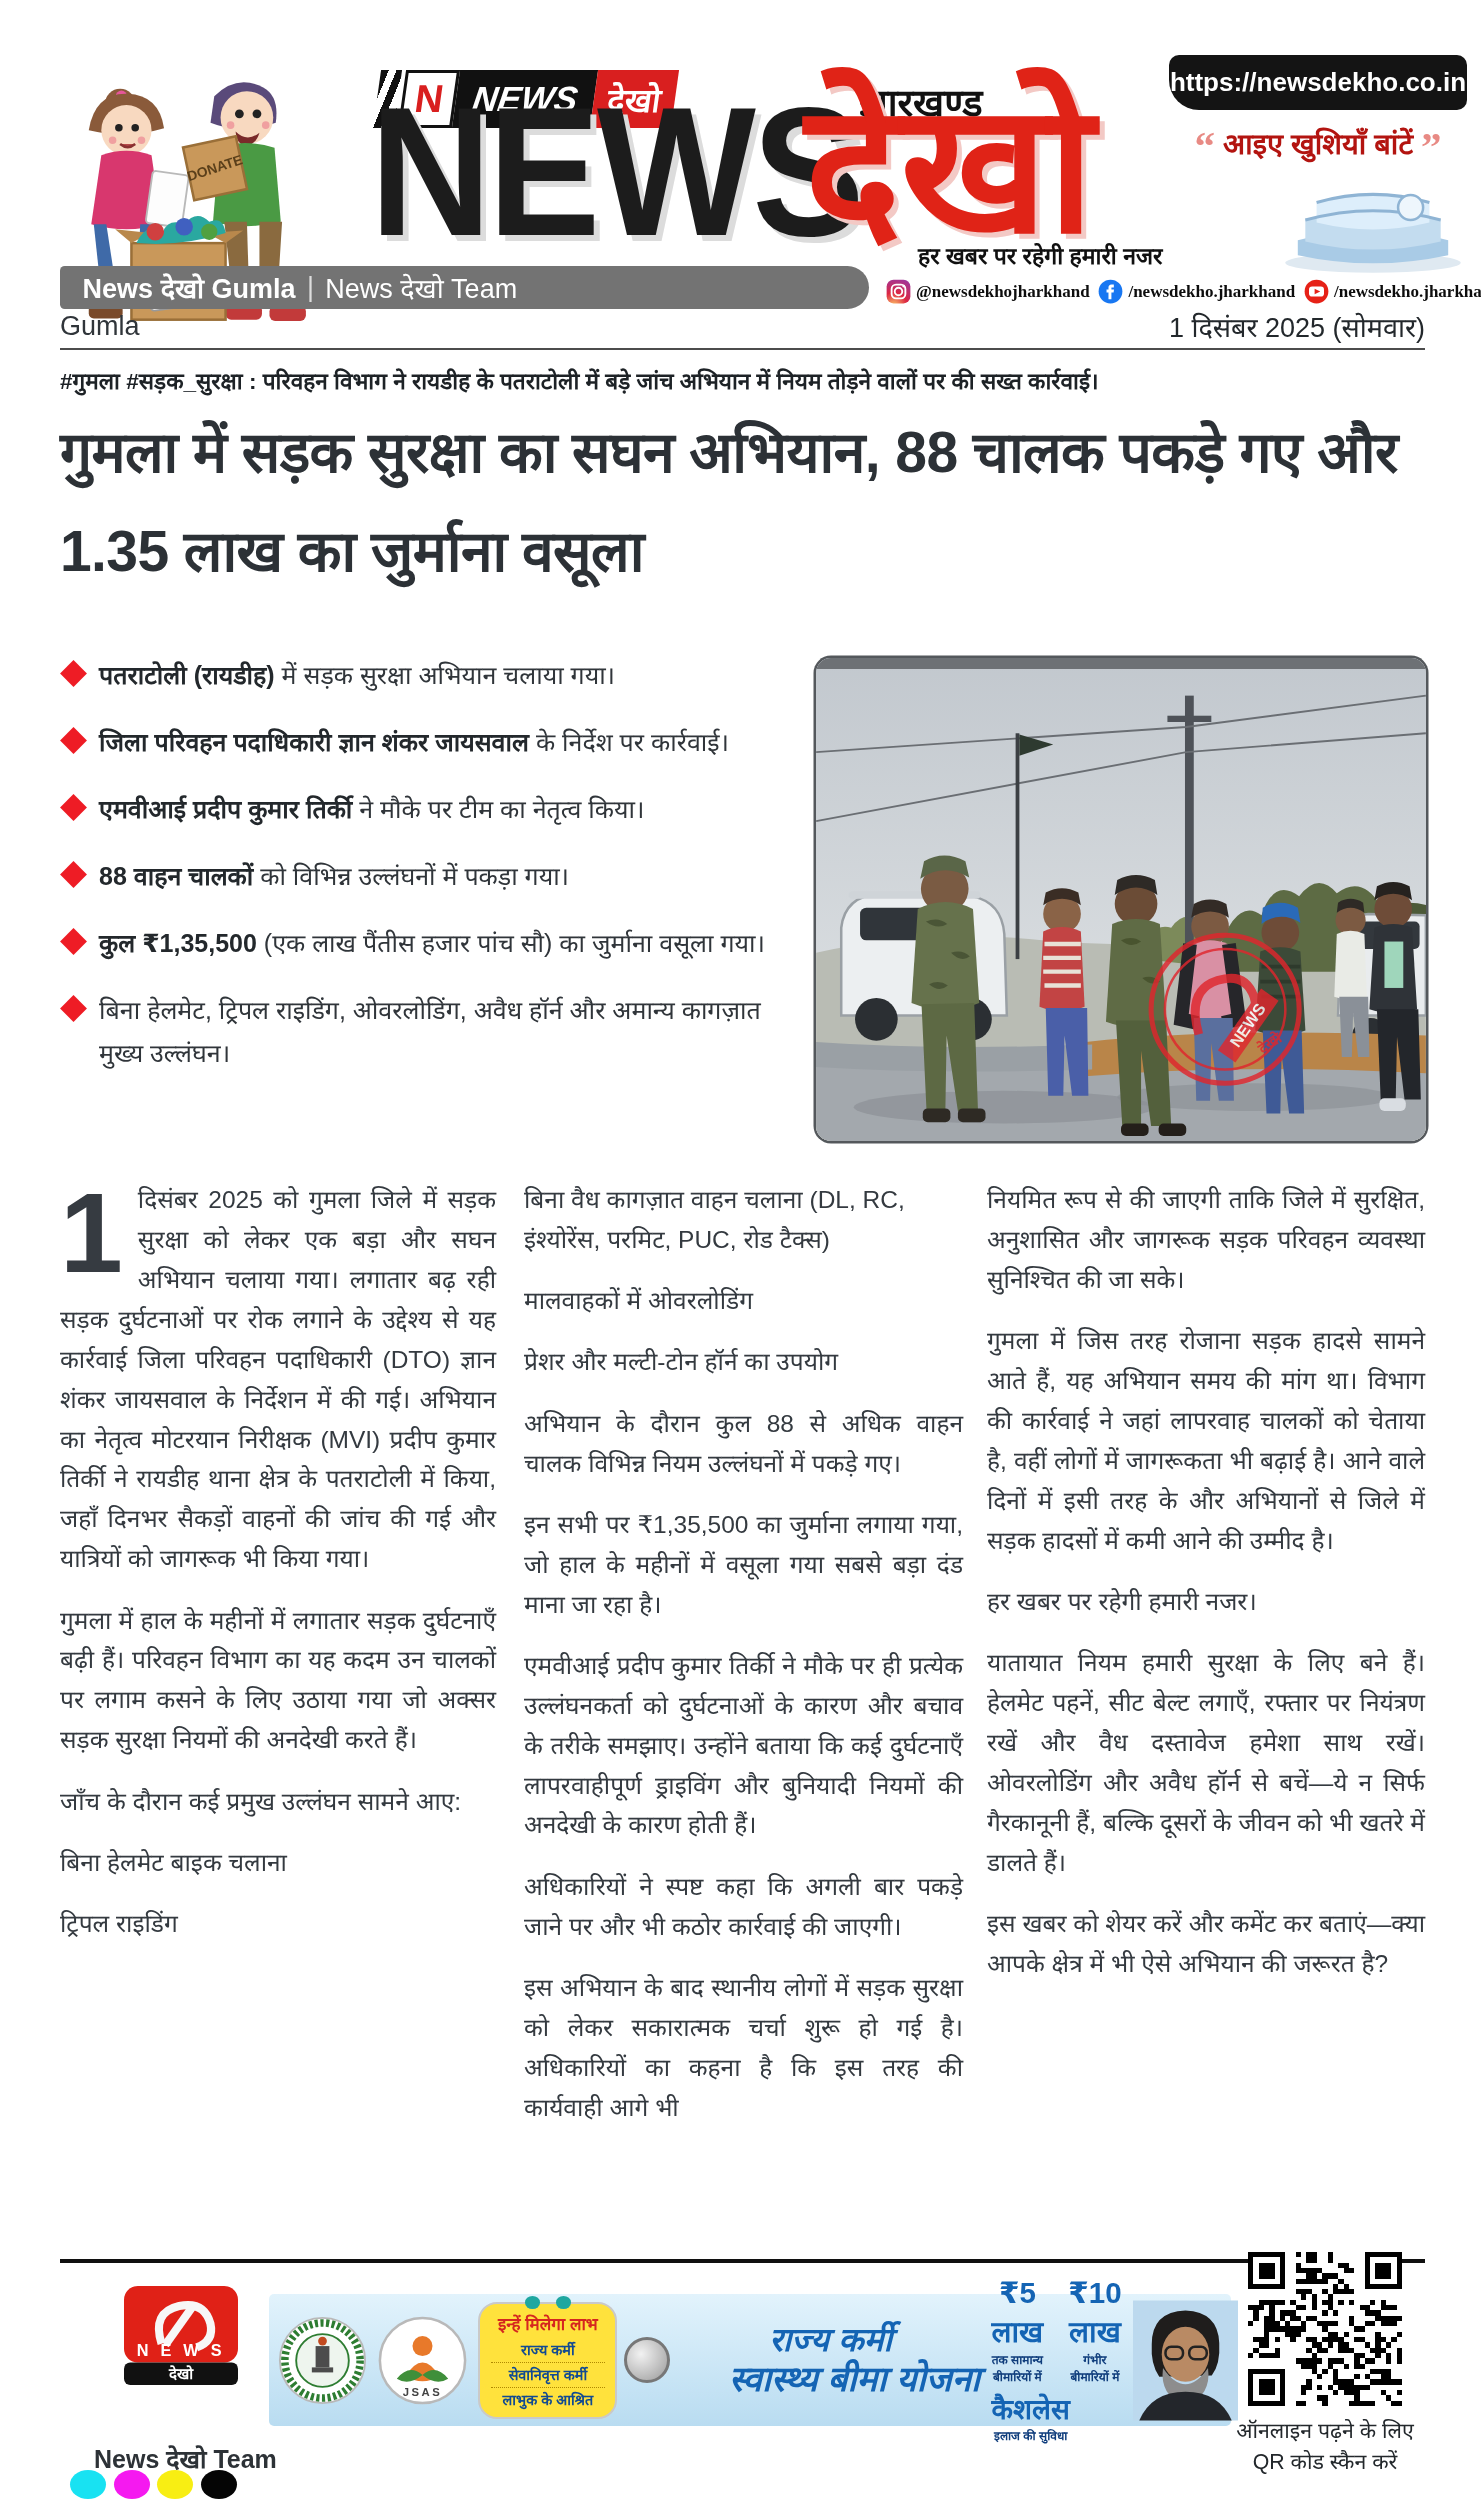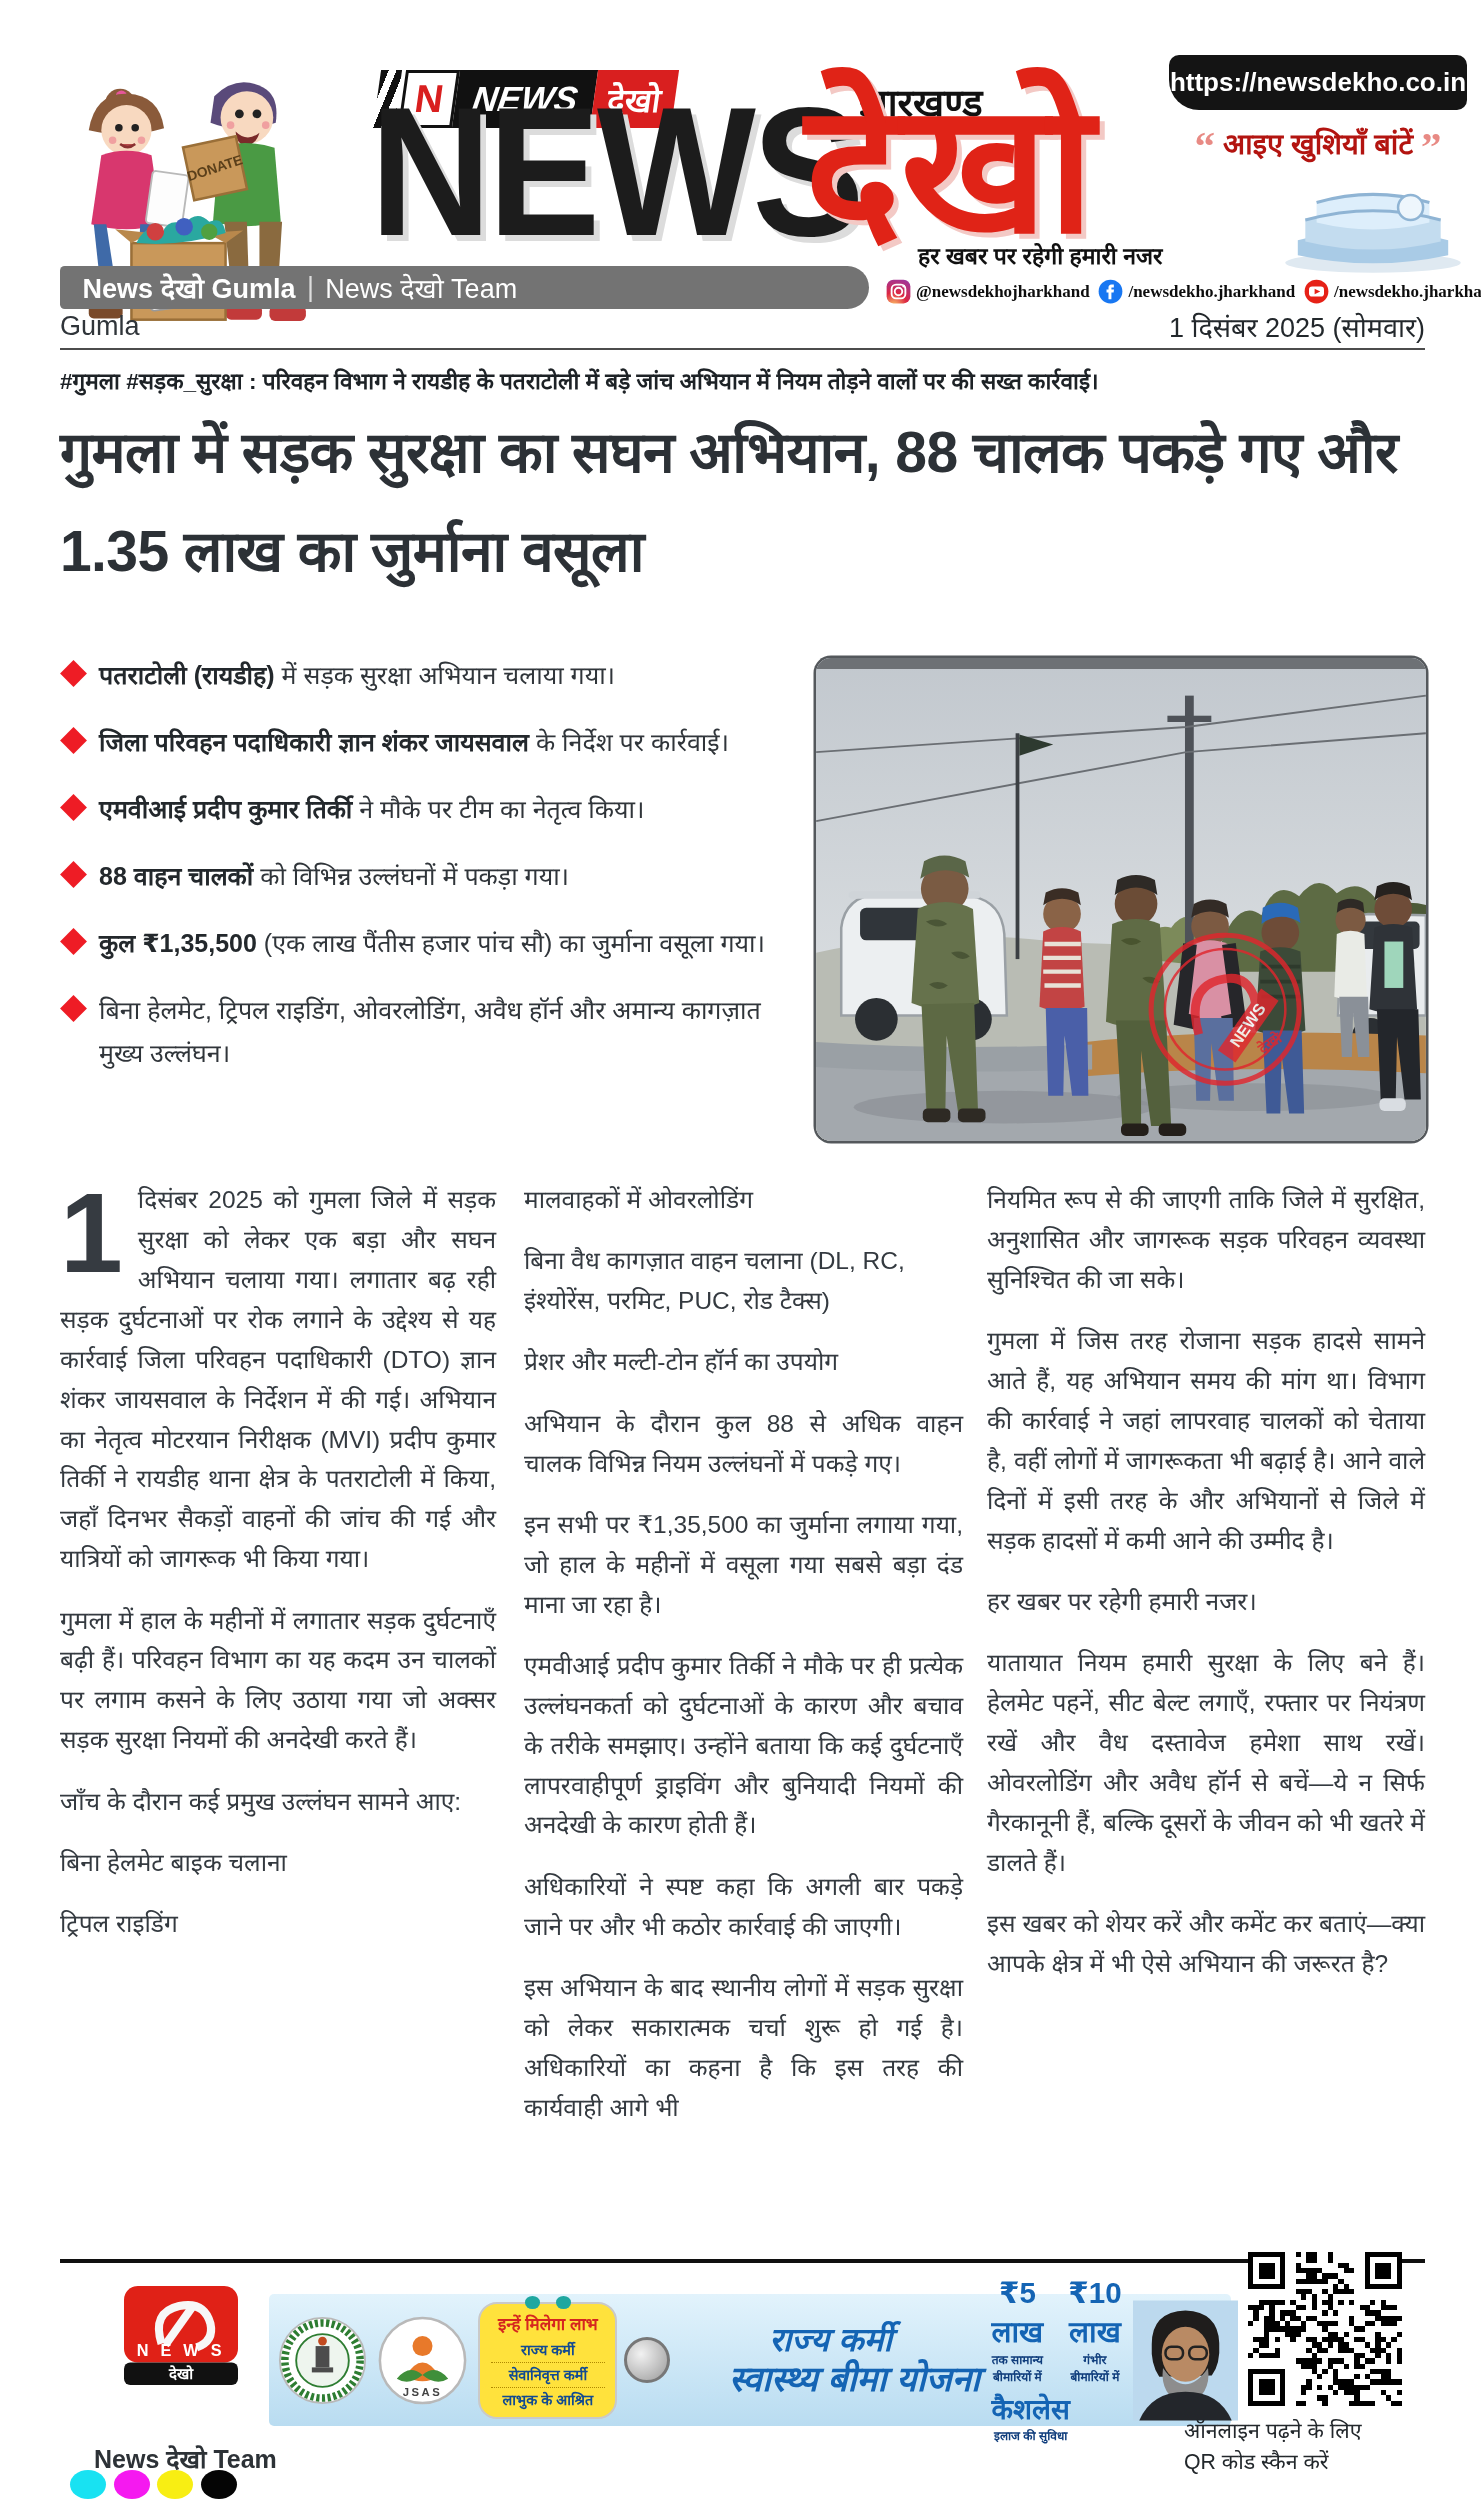--- a/index.html
+++ b/index.html
@@ -73,21 +73,21 @@
   .btitle .l2{font-size:35px;margin-left:48px;}
   .amounts{flex:1 1 auto;display:flex;flex-direction:column;align-items:flex-start;gap:3.8px;}
   .amrow{display:flex;gap:25px;}
   .amt{text-align:center;}
   .amt .a{font-size:29.5px;font-weight:800;color:#1464b4;}
   .amt .n{font-size:12px;font-weight:700;color:#0f3d7c;}
   .cash .a{font-size:28px;font-weight:800;color:#1464b4;}
   .cash{text-align:center;}
   .manpic{width:105px;height:121px;flex:0 0 auto;}
   .qr{left:1248px;top:2252px;width:154px;height:154px;}
-  .qr-caption{left:1184px;top:2416px;width:282px;text-align:left;font-size:21.3px;color:#23282c;line-height:1.45;}
+  .qr-caption{left:1184px;top:2416px;width:282px;text-align:center;font-size:21.3px;color:#23282c;line-height:1.45;}
   .team{left:94px;top:2441px;font-size:25px;font-weight:800;color:#2d3237;}
   .cmyk{left:70px;top:2470px;display:flex;gap:7.5px;}
   .cmyk i{width:36px;height:29px;border-radius:50%;display:block;}
 </style>
 </head>
 <body>
 
 <div class="page">
 
   <svg class="abs" style="left:26px;top:36px" width="305" height="295" viewBox="0 0 486 470">
@@ -344,22 +344,22 @@
   </div>
 
   <div class="abs col c1">
     <p><span class="dropcap">1</span><span>दिसंबर 2025 को गुमला जिले में सड़क सुरक्षा को लेकर एक बड़ा और सघन अभियान चलाया गया। लगातार बढ़ रही सड़क दुर्घटनाओं पर रोक लगाने के उद्देश्य से यह कार्रवाई जिला परिवहन पदाधिकारी (DTO) ज्ञान शंकर जायसवाल के निर्देशन में की गई। अभियान का नेतृत्व मोटरयान निरीक्षक (MVI) प्रदीप कुमार तिर्की ने रायडीह थाना क्षेत्र के पतराटोली में किया, जहाँ दिनभर सैकड़ों वाहनों की जांच की गई और यात्रियों को जागरूक भी किया गया।</span></p>
     <p>गुमला में हाल के महीनों में लगातार सड़क दुर्घटनाएँ बढ़ी हैं। परिवहन विभाग का यह कदम उन चालकों पर लगाम कसने के लिए उठाया गया जो अक्सर सड़क सुरक्षा नियमों की अनदेखी करते हैं।</p>
     <p class="loose">जाँच के दौरान कई प्रमुख उल्लंघन सामने आए:</p>
     <p class="loose">बिना हेलमेट बाइक चलाना</p>
     <p class="loose">ट्रिपल राइडिंग</p>
   </div>
   <div class="abs col c2">
+    <p class="loose">बिना वैध कागज़ात वाहन चलाना (DL, RC, इंश्योरेंस, परमिट, PUC, रोड टैक्स)</p>
     <p class="loose">मालवाहकों में ओवरलोडिंग</p>
-    <p class="loose">बिना वैध कागज़ात वाहन चलाना (DL, RC, इंश्योरेंस, परमिट, PUC, रोड टैक्स)</p>
     <p class="loose">प्रेशर और मल्टी-टोन हॉर्न का उपयोग</p>
     <p>अभियान के दौरान कुल 88 से अधिक वाहन चालक विभिन्न नियम उल्लंघनों में पकड़े गए।</p>
     <p>इन सभी पर ₹1,35,500 का जुर्माना लगाया गया, जो हाल के महीनों में वसूला गया सबसे बड़ा दंड माना जा रहा है।</p>
     <p>एमवीआई प्रदीप कुमार तिर्की ने मौके पर ही प्रत्येक उल्लंघनकर्ता को दुर्घटनाओं के कारण और बचाव के तरीके समझाए। उन्होंने बताया कि कई दुर्घटनाएँ लापरवाहीपूर्ण ड्राइविंग और बुनियादी नियमों की अनदेखी के कारण होती हैं।</p>
     <p>अधिकारियों ने स्पष्ट कहा कि अगली बार पकड़े जाने पर और भी कठोर कार्रवाई की जाएगी।</p>
     <p>इस अभियान के बाद स्थानीय लोगों में सड़क सुरक्षा को लेकर सकारात्मक चर्चा शुरू हो गई है। अधिकारियों का कहना है कि इस तरह की कार्यवाही आगे भी</p>
   </div>
   <div class="abs col c3">
     <p>नियमित रूप से की जाएगी ताकि जिले में सुरक्षित, अनुशासित और जागरूक सड़क परिवहन व्यवस्था सुनिश्चित की जा सके।</p>
     <p>गुमला में जिस तरह रोजाना सड़क हादसे सामने आते हैं, यह अभियान समय की मांग था। विभाग की कार्रवाई ने जहां लापरवाह चालकों को चेताया है, वहीं लोगों में जागरूकता भी बढ़ाई है। आने वाले दिनों में इसी तरह के और अभियानों से जिले में सड़क हादसों में कमी आने की उम्मीद है।</p>

